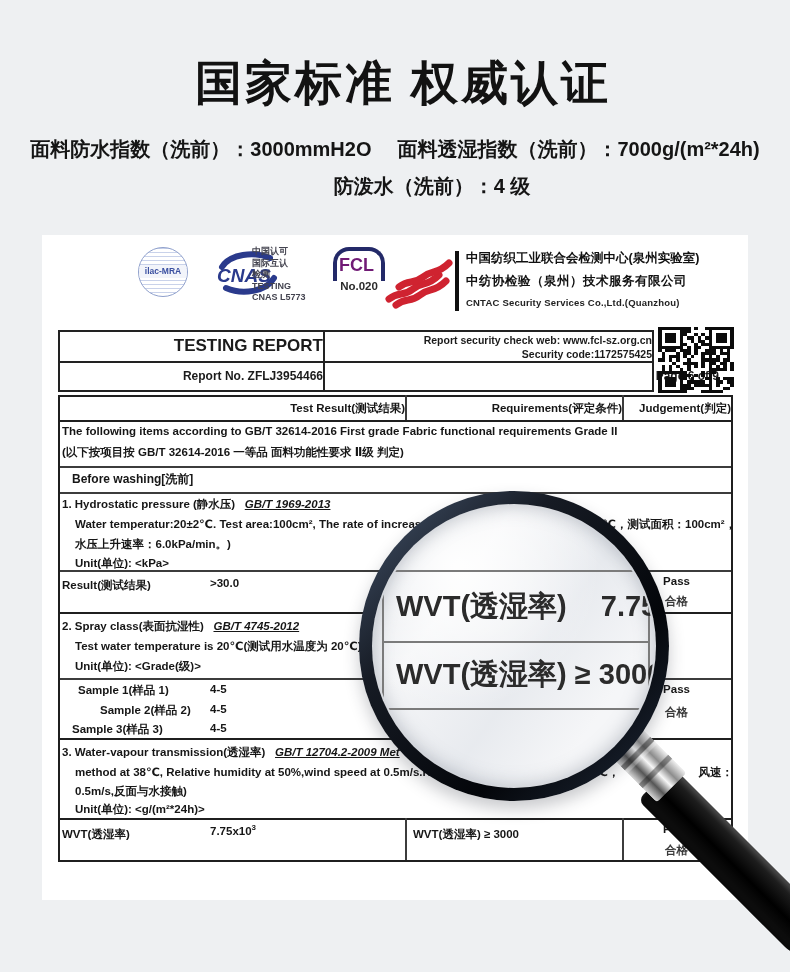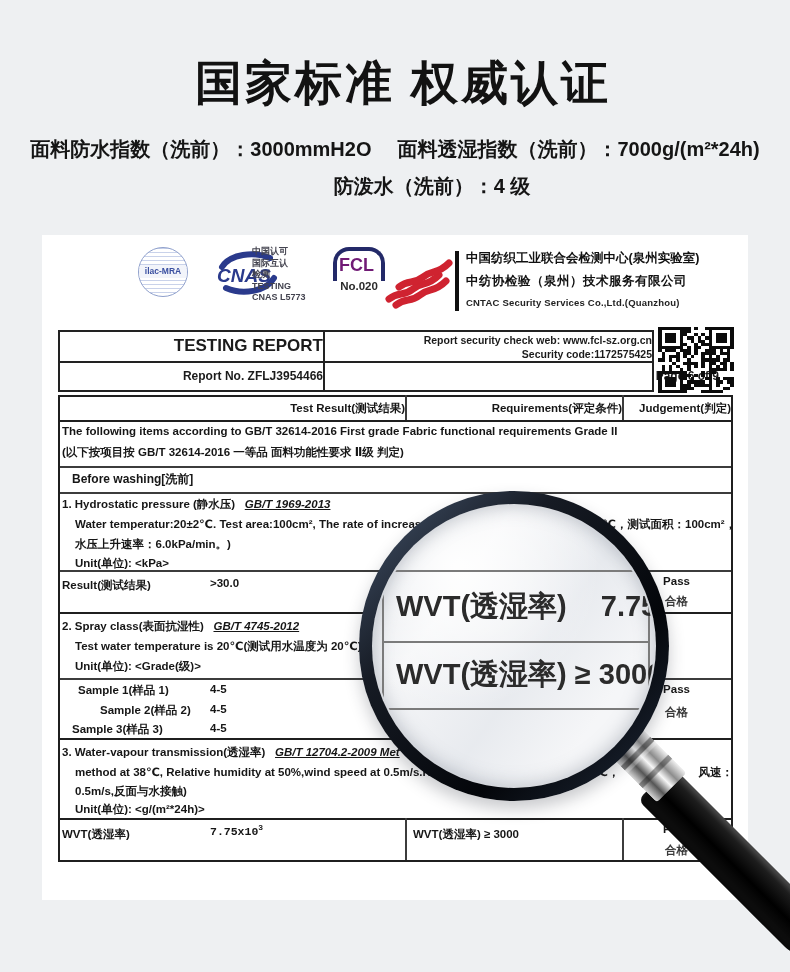--- a/index.html
+++ b/index.html
@@ -442,21 +442,21 @@
 
   <div class="abs tx" style="left:20px;top:510px;">
     <span>3. Water-vapour transmission(透湿率)</span>&nbsp;&nbsp;&nbsp;<span class="std">GB/T 12704.2-2009 Met</span>
   </div>
   <div class="abs tx" style="left:33px;top:530px;">method at 38℃, Relative humidity at 50%,wind speed at 0.5m/s.Rev</div>
   <div class="abs tx" style="left:552px;top:530px;">℃，</div>
   <div class="abs tx" style="left:645px;top:530px;width:46px;text-align:right;">风速：</div>
   <div class="abs tx" style="left:33px;top:549px;">0.5m/s,反面与水接触)</div>
   <div class="abs tx" style="left:33px;top:567px;">Unit(单位): &lt;g/(m²*24h)&gt;</div>
   <div class="abs tx" style="left:20px;top:592px;">WVT(透湿率)</div>
-  <div class="abs tx" style="left:168px;top:590px;font-family:Liberation Mono, monospace;">
+  <div class="abs tx" style="left:168px;top:590px;">
     <span>7.75x10</span><span style="font-size:8px;position:relative;top:-5px;">3</span>
   </div>
   <div class="abs tx" style="left:371px;top:592px;">WVT(透湿率) ≥ 3000</div>
   <div class="abs tx judg" style="left:580px;top:588px;">Pass</div>
   <div class="abs tx judg" style="left:580px;top:608px;color:#3a3a3a;">合格</div>
 </div>
 
 <div class="abs handle"></div>
 <div class="abs ferrule"></div>
 <div class="abs rim"></div>

